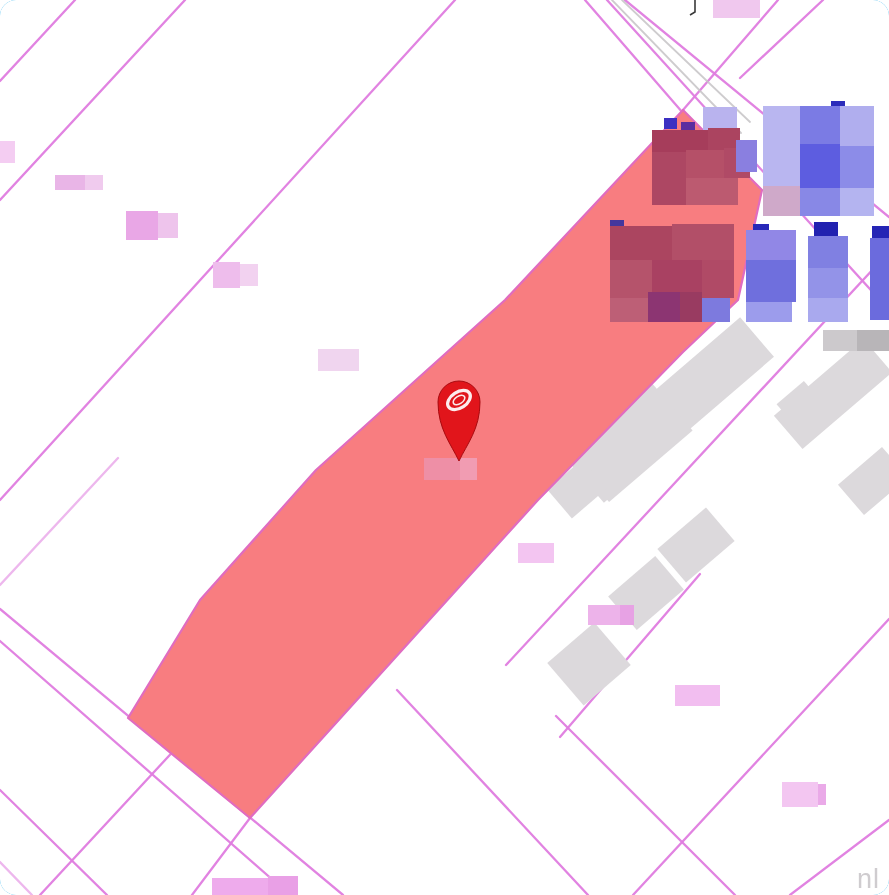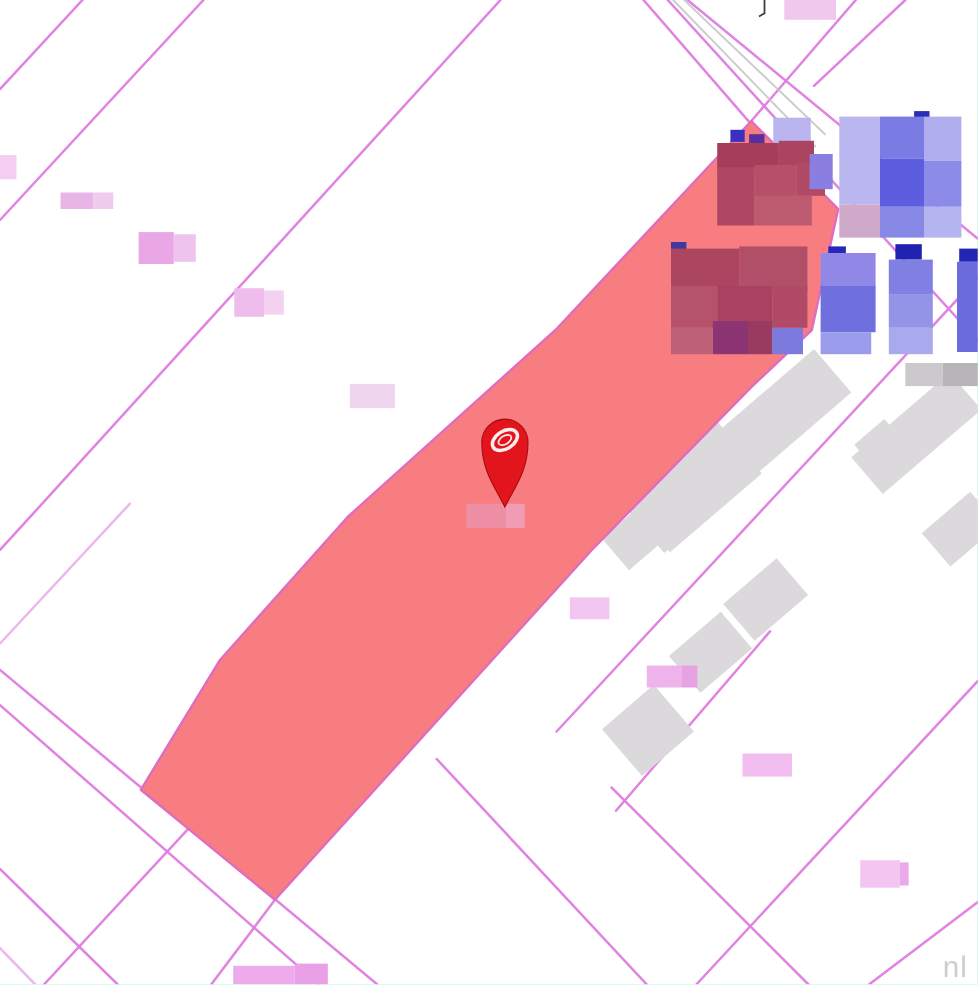--- a/index.html
+++ b/index.html
@@ -1,16 +1,16 @@
 <!DOCTYPE html>
 <html><head>
 <meta charset="utf-8">
 <style>
   html,body{margin:0;padding:0;background:#fff;font-family:"Liberation Sans",sans-serif;}
-  .viewport{position:relative;width:889px;height:895px;overflow:hidden;background:#5eead4;}
+  .viewport{position:relative;width:889px;height:895px;overflow:hidden;background:#0ea5e9;border-radius:16px;}
   svg{display:block;}
   .bl{fill:none;stroke-width:2.3;stroke-linecap:round;opacity:.95;}
   .bl.faint{opacity:.55;}
   .gl{fill:none;stroke-width:1.8;stroke-linecap:round;opacity:.85;}
   .wm{font-size:27px;letter-spacing:1px;}
 </style>
 </head>
 <body>
 
 <div class="viewport">

